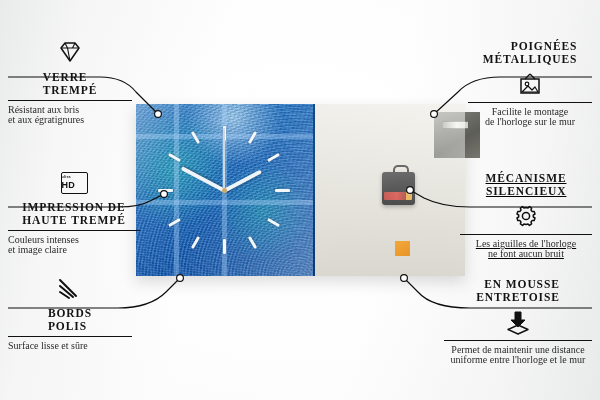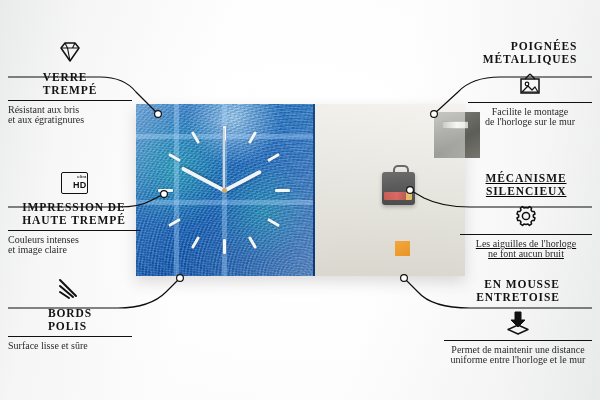--- a/index.html
+++ b/index.html
@@ -138,21 +138,21 @@
   .right .ctitle{text-align:right;}
   .right .cdesc{text-align:center;}
 
   svg.conn{position:absolute;left:0;top:0;width:600px;height:400px;
            pointer-events:none;overflow:visible;}
   svg.conn path{fill:none;stroke:#0d0d0d;stroke-width:1.15;}
   svg.conn circle{fill:#ffffff;stroke:#0d0d0d;stroke-width:1.15;}
 
   .hdbadge{
     width:25px;height:20px;border:1.4px solid #111;border-radius:2px;
-    display:flex;flex-direction:column;align-items:flex-end;justify-content:center;
+    display:flex;flex-direction:column;align-items:flex-start;justify-content:center;
     line-height:1;
   }
   .hdbadge .u{font-family:"Liberation Sans",sans-serif;font-size:3.6px;font-weight:700;letter-spacing:.3px;color:#111;}
   .hdbadge .h{font-family:"Liberation Sans",sans-serif;font-size:9px;font-weight:700;letter-spacing:.2px;color:#111;margin-top:.5px;}
 </style>
 </head>
 <body>
 
 <div id="stage">
 

